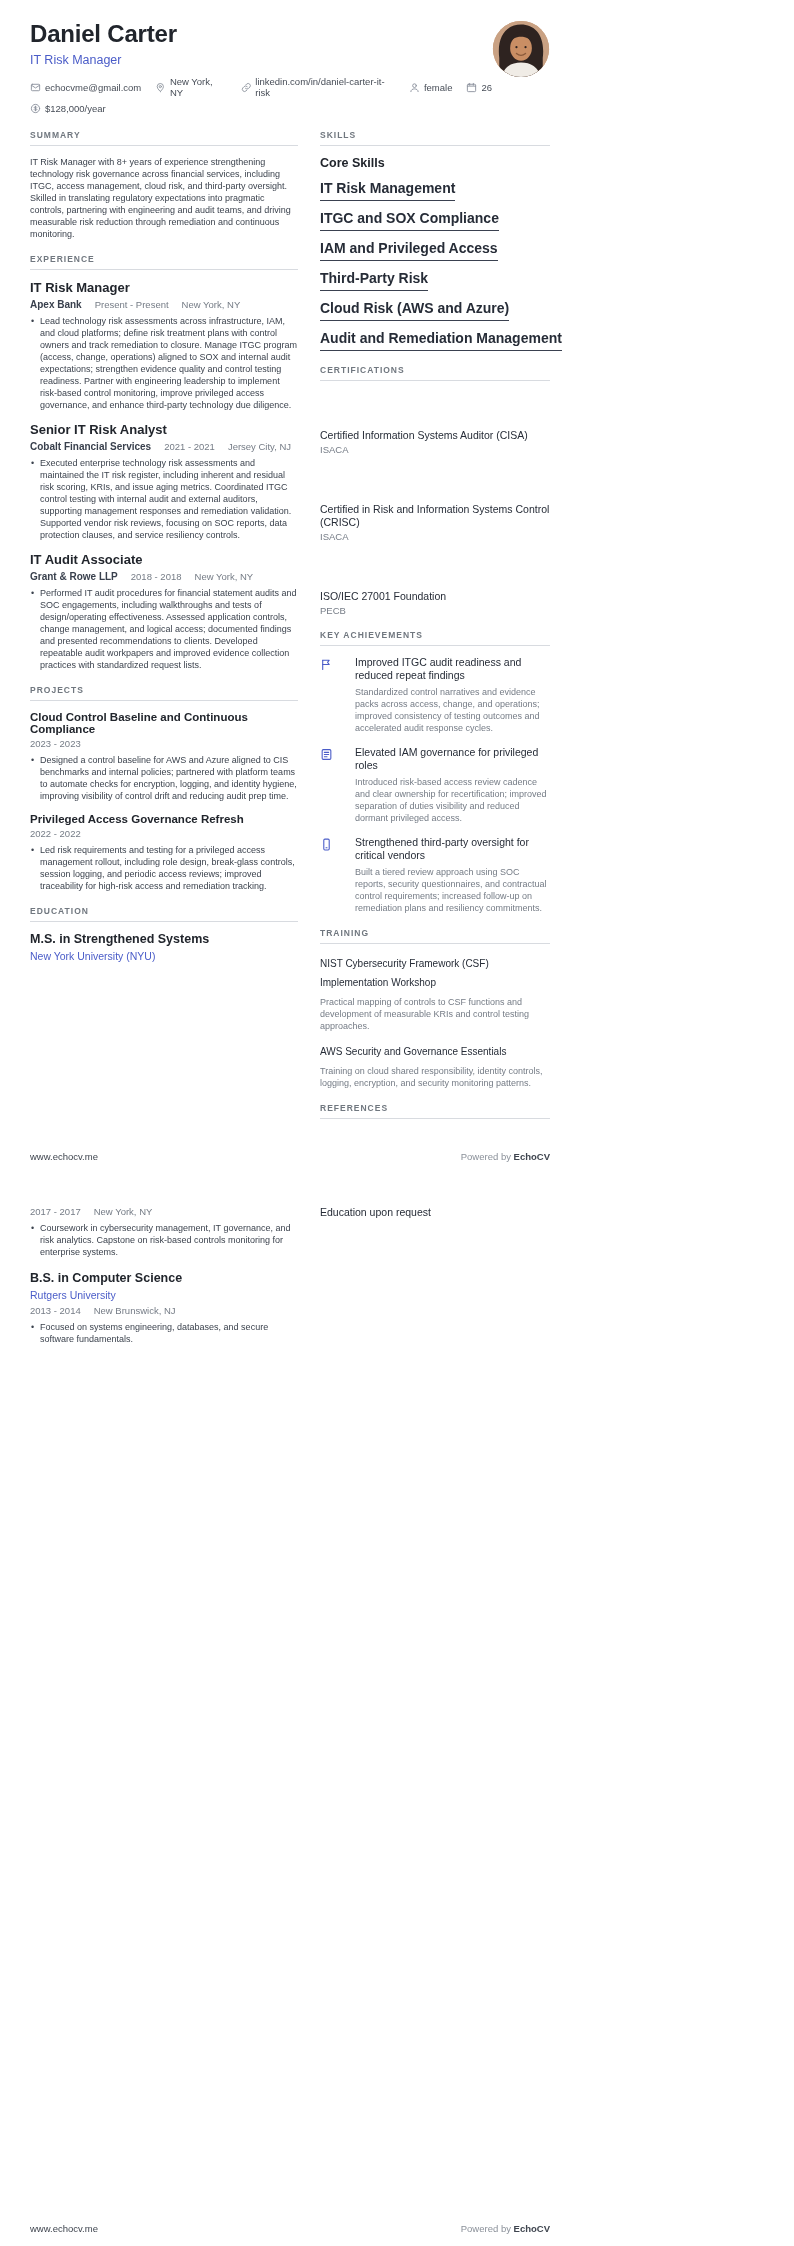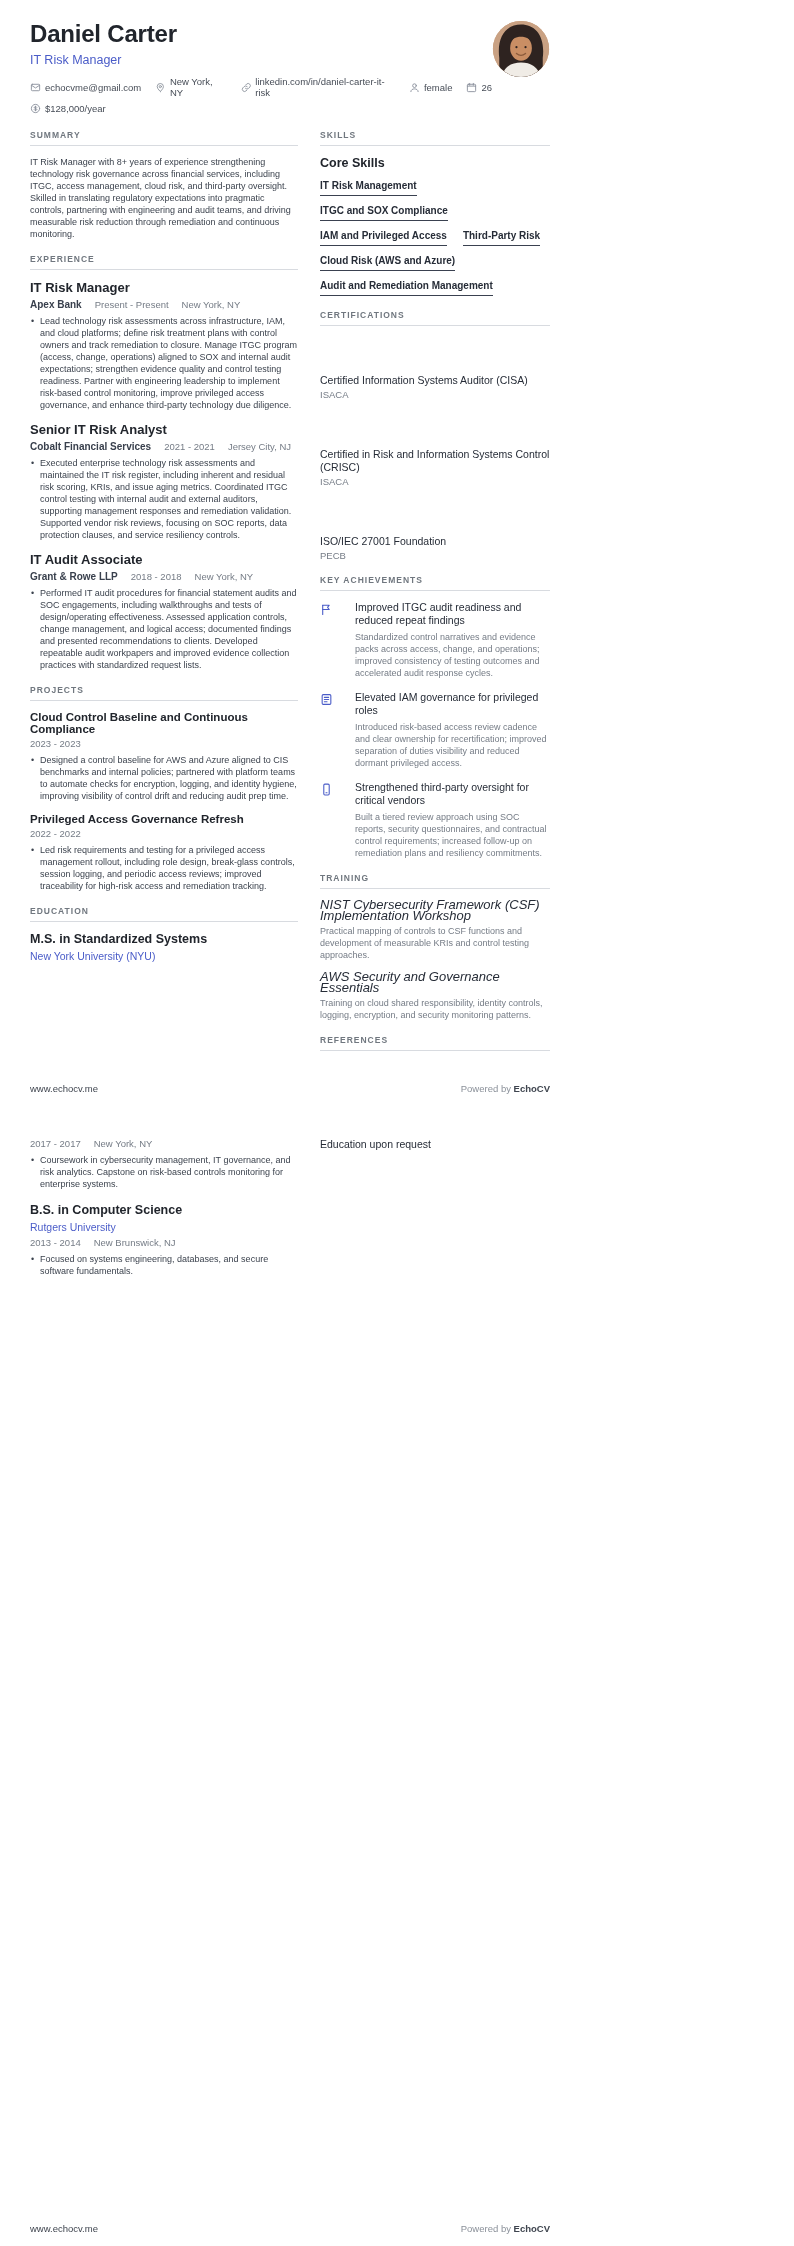--- a/index.html
+++ b/index.html
@@ -43,34 +43,34 @@
   .proj { margin-bottom:11px; }
   .proj-title { font-size:11.5px; font-weight:700; color:#21252c; }
   .proj-dates { font-size:9.5px; color:#757c86; margin-top:3px; }
 
   .edu-degree { font-size:12.5px; font-weight:700; color:#21252c; }
   .edu-school { font-size:10.5px; font-weight:500; color:#4a5cc8; margin-top:4px; }
 
   
   .skills-group-title { font-size:12.5px; font-weight:700; color:#21252c; margin-bottom:10px; }
   .tags { display:flex; flex-wrap:wrap; column-gap:16px; row-gap:9px; }
-  .tag { font-size:10px; font-weight:700; color:#262c37; padding-bottom:4px; border-bottom:1.5px solid #3a4150; white-space:nowrap; }
+  .tag { font-size:14px; font-weight:700; color:#262c37; padding-bottom:4px; border-bottom:1.5px solid #3a4150; white-space:nowrap; }
 
   .cert { margin-bottom:9px; }
   .cert-name { font-size:10.5px; line-height:13px; color:#262c37;margin-top:48px; }
   .cert-issuer { font-size:9.5px; color:#757c86; margin-top:2px; }
 
   .ach { display:flex; gap:22px; margin-bottom:12px; }
   .ach-icon { flex:0 0 13px; padding-top:1px; }
   .ach-icon svg { width:13px; height:13px; stroke:#4a5cc8; fill:none; stroke-width:2; stroke-linecap:round; stroke-linejoin:round; }
   .ach-title { font-size:10.5px; line-height:13px; color:#262c37; }
   .ach-desc { font-size:9px; line-height:12px; color:#757c86; margin-top:4px; }
 
   .tr-item { margin-bottom:10px; }
-  .tr-title { font-size:13px; line-height:11px; color:#262c37;font-style:italic; }
+  .tr-title { font-size:10px; line-height:19px; color:#262c37; }
   .tr-desc { font-size:9px; line-height:12px; color:#757c86; margin-top:4px; }
 
   .refs-text { font-size:10.5px; color:#262c37; }
 
   
   .footer-row { display:flex; justify-content:space-between; align-items:center; width:520px; margin-left:0; margin-top:18px; font-size:9.5px; }
   .footer-site { color:#3f454f; }
   .footer-powered { color:#8a9099; }
   .footer-brand { color:#3f454f; font-weight:700; }
   .footer-abs { position:absolute; left:30px; bottom:12px; margin-top:0; }
@@ -226,21 +226,21 @@
             <div class="proj-dates">2022 - 2022</div>
             <ul class="bullets">
               <li>Led risk requirements and testing for a privileged access management rollout, including role design, break-glass controls, session logging, and periodic access reviews; improved traceability for high-risk access and remediation tracking.</li>
             </ul>
           </div>
         </section>
 
         <section class="sec">
           <div class="sec-label">Education</div>
           <div>
-            <div class="edu-degree">M.S. in Standardized Systems</div>
+            <div class="edu-degree">M.S. in Strengthened Systems</div>
             <div class="edu-school">New York University (NYU)</div>
           </div>
         </section>
 
       </div>
 
       <div class="col-r">
 
         <section class="sec">
           <div class="sec-label">Skills</div>

